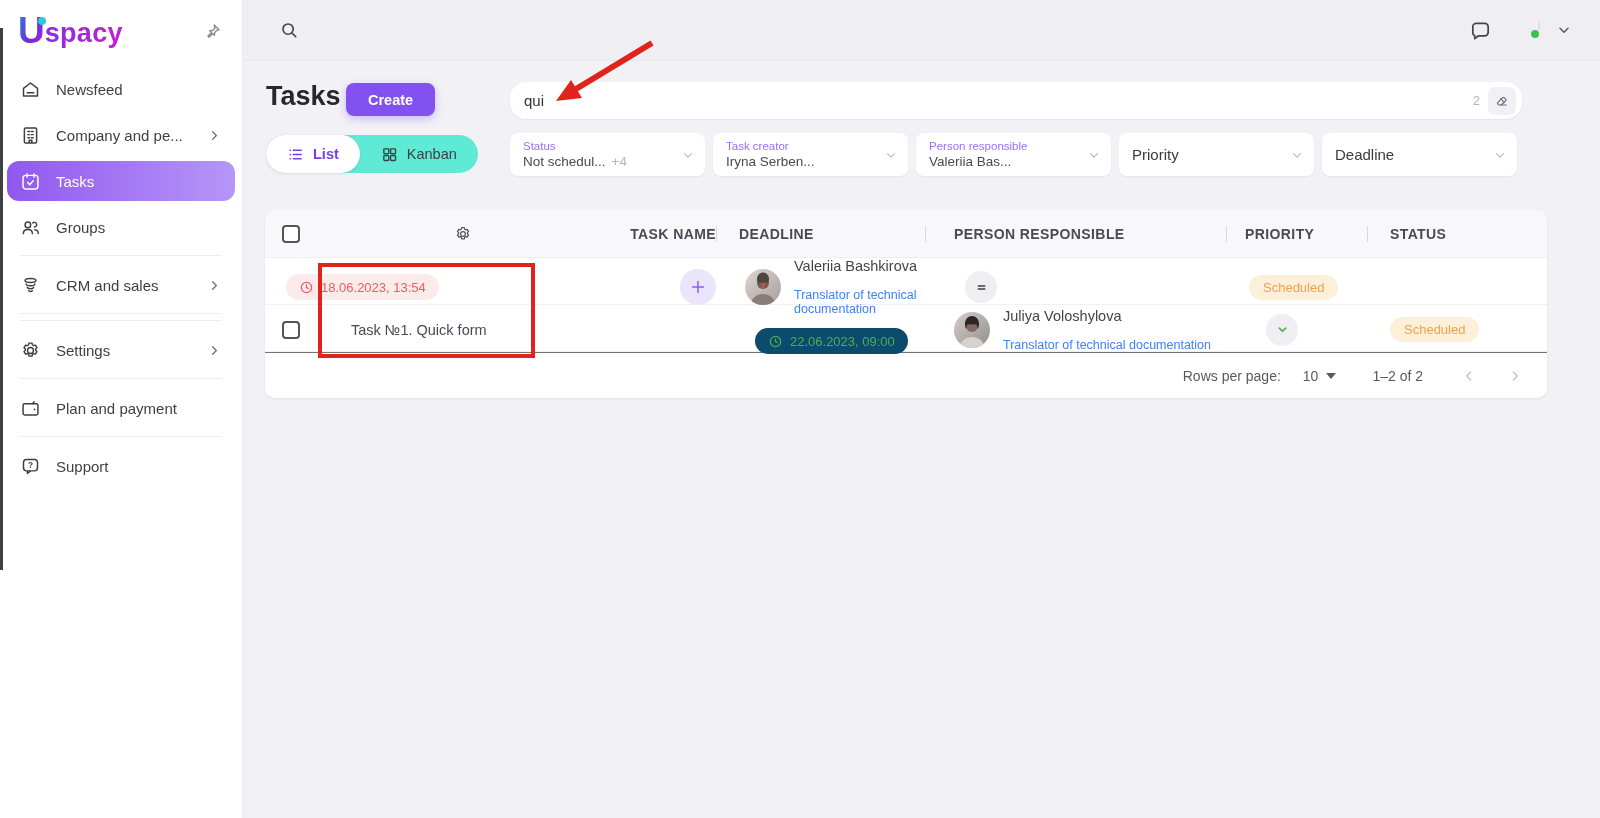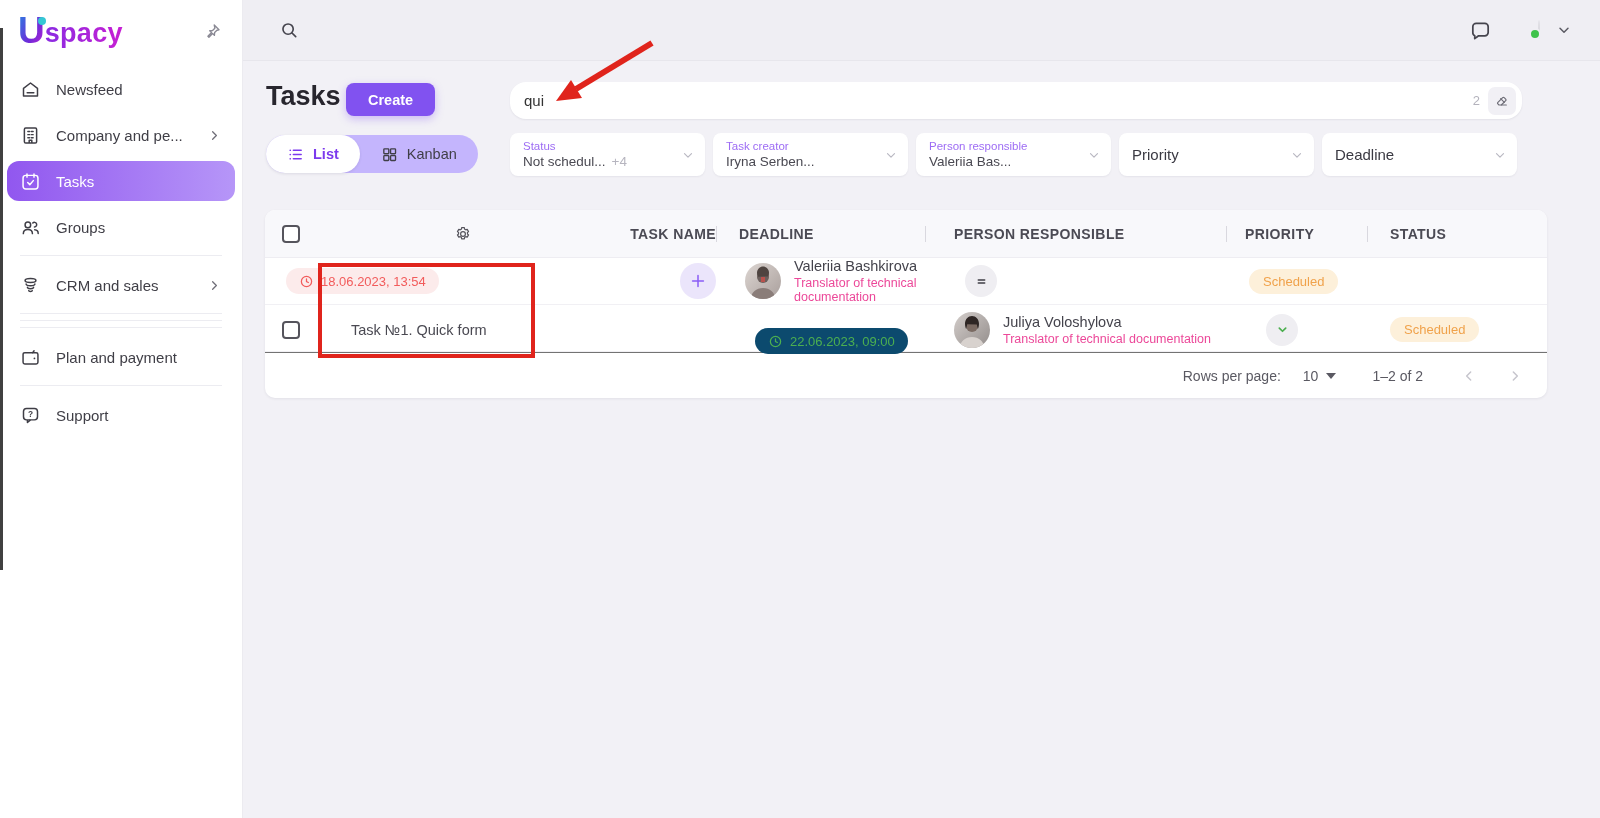--- a/index.html
+++ b/index.html
@@ -43,21 +43,21 @@
   .page-title { position:absolute; left:23px; top:20px; font-size:27px; font-weight:700; color:#28262e; }
   .create-btn { position:absolute; left:103px; top:22px; height:33px; padding:0 22px; border:none; border-radius:8px;
        background:#8152f0; color:#fff; font-size:14.5px; font-weight:600; font-family:inherit; cursor:pointer;
        box-shadow:0 3px 8px rgba(129,82,240,.35); }
   .search-box { position:absolute; left:267px; top:21px; width:1012px; height:37px; background:#fff; border-radius:16px;
        box-shadow:0 1px 2px rgba(25,25,50,.07); display:flex; align-items:center; padding:0 6px 0 14px; }
   .search-box input { flex:1; border:none; outline:none; font-size:15px; color:#333; font-family:inherit; background:transparent; }
   .search-count { font-size:13px; color:#b3b2bc; margin-right:8px; }
   .erase-btn { width:28px; height:28px; border-radius:7px; background:#f1f0f5; display:flex; align-items:center; justify-content:center; color:#6f6e78; cursor:pointer; }
 
-  .tabs { position:absolute; left:23px; top:74px; height:38px; background:#c4b5fd; border-radius:20px; display:flex; align-items:center; }
+  .tabs { position:absolute; left:23px; top:74px; height:38px; background:#5eead4; border-radius:20px; display:flex; align-items:center; }
   .tab { height:38px; display:flex; align-items:center; gap:9px; padding:0 21px; border-radius:20px; font-size:14.5px; color:#3f3e46; cursor:pointer; }
   .tab.active { background:#fff; color:#7c3aed; font-weight:600; box-shadow:0 1px 3px rgba(30,20,70,.10); }
   .tab.active .ticon { color:#7c3aed; }
   .ticon { display:flex; color:#3f3e46; }
 
   .filters { position:absolute; left:267px; top:72px; display:flex; gap:8px; }
   .filter { width:195px; height:43px; background:#fff; border-radius:8px; box-shadow:0 1px 2px rgba(25,25,50,.06);
        display:flex; align-items:center; padding:0 10px 0 13px; cursor:pointer; }
   .filter .f-col { flex:1; display:flex; flex-direction:column; justify-content:center; gap:2px; overflow:hidden; }
   .f-label { font-size:11.5px; color:#9d6cf4; }
@@ -83,21 +83,21 @@
   .task-name { padding-left:87px; font-size:14.5px; color:#4a4952; cursor:pointer; }
   .dl-cell { display:flex; align-items:center; height:100%; }
   .dl-pill { display:inline-flex; align-items:center; gap:7px; height:26px; padding:0 13px; border-radius:14px; font-size:13px; white-space:nowrap; }
   .dl-red { background:#fcebeb; color:#f25b5b; margin-left:21px; }
   .dl-green { background:#0c4a6e; color:#4caf50; margin-left:39px;margin-top:23px; }
   .plus-btn { margin-left:auto; width:36px; height:36px; border-radius:50%; background:#ebe5fb; color:#8b5cf6;
        display:flex; align-items:center; justify-content:center; cursor:pointer; }
   .person-cell { display:flex; align-items:center; gap:13px; padding-left:29px; }
   .avatar { width:36px; height:36px; border-radius:50%; overflow:hidden; flex:none; }
   .p-name { font-size:14.5px; color:#44434c; }
-  .p-title { font-size:12.5px; color:#ec4899; margin-top:2px; }
+  .p-title { font-size:12.5px; color:#3b82f6; margin-top:14px; }
   .prio-cell { padding-left:40px; }
   .prio-badge { width:32px; height:32px; border-radius:50%; background:#efeef2; display:flex; align-items:center; justify-content:center; cursor:pointer; }
   .status-cell { padding-left:23px; }
   .status-pill { display:inline-block; padding:5px 14px; border-radius:14px; background:#fdf0da; color:#f0a24b; font-size:13px; cursor:pointer; }
   .tfoot { height:46px; border-top:1px solid #737373; display:flex; align-items:center; justify-content:flex-end; padding-right:20px; color:#5a5962; font-size:14px; }
   .rpp-label { margin-right:22px; }
   .rpp-select { display:flex; align-items:center; gap:8px; cursor:pointer; margin-right:36px; }
   .caret-down { width:0; height:0; border-left:5px solid transparent; border-right:5px solid transparent; border-top:6px solid #5a5962; }
   .range-label { margin-right:34px; }
   .pg-btn { display:flex; color:#c6c5cd; cursor:pointer; padding:4px; }
@@ -195,20 +195,34 @@
               <path d="M9 6l6 6-6 6"></path>
             </svg>
         </span>
       </div>
 
       <div class="nav-div"></div>
 
 
       <div class="nav-div"></div>
 
+      <div class="nav-item">
+        <span class="nicon">
+          <svg width="21" height="21" viewBox="0 0 24 24" fill="none" stroke="currentColor" stroke-width="1.6" stroke-linejoin="round">
+              <circle cx="12" cy="12" r="3.4"></circle>
+              <path d="M10.2 3.6l-.4 2a6.8 6.8 0 0 0-1.5.9l-1.9-.7-1.8 3 1.5 1.3a6.9 6.9 0 0 0 0 1.8l-1.5 1.3 1.8 3 1.9-.7c.5.4 1 .7 1.5.9l.4 2h3.6l.4-2c.5-.2 1-.5 1.5-.9l1.9.7 1.8-3-1.5-1.3a6.9 6.9 0 0 0 0-1.8l1.5-1.3-1.8-3-1.9.7a6.8 6.8 0 0 0-1.5-.9l-.4-2z"></path>
+            </svg>
+        </span>
+        <span>Settings</span>
+        <span class="chev">
+          <svg width="15" height="15" viewBox="0 0 24 24" fill="none" stroke="currentColor" stroke-width="2" stroke-linecap="round" stroke-linejoin="round">
+              <path d="M9 6l6 6-6 6"></path>
+            </svg>
+        </span>
+      </div>
 
       <div class="nav-div"></div>
 
       <div class="nav-item">
         <span class="nicon">
           <svg width="21" height="21" viewBox="0 0 24 24" fill="none" stroke="currentColor" stroke-width="1.7" stroke-linejoin="round">
               <rect x="3.5" y="6.5" width="17" height="13" rx="2"></rect>
               <path d="M14.5 6.5l1.6-2.2" stroke-linecap="round"></path>
               <circle cx="16.5" cy="13" r="1" fill="currentColor" stroke="none"></circle>
             </svg>

